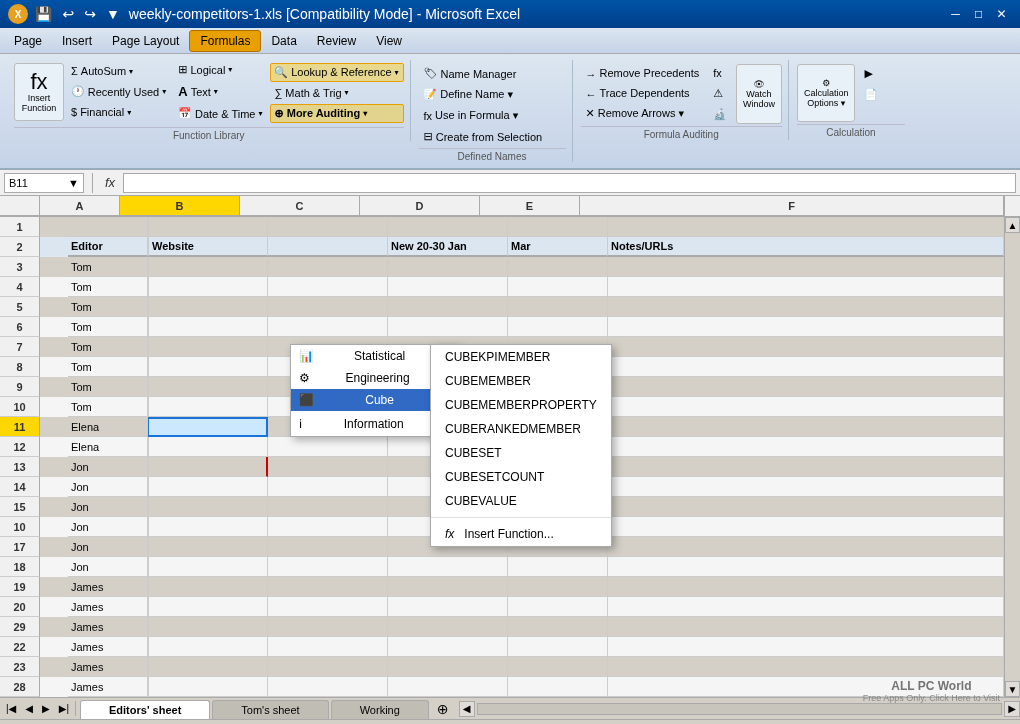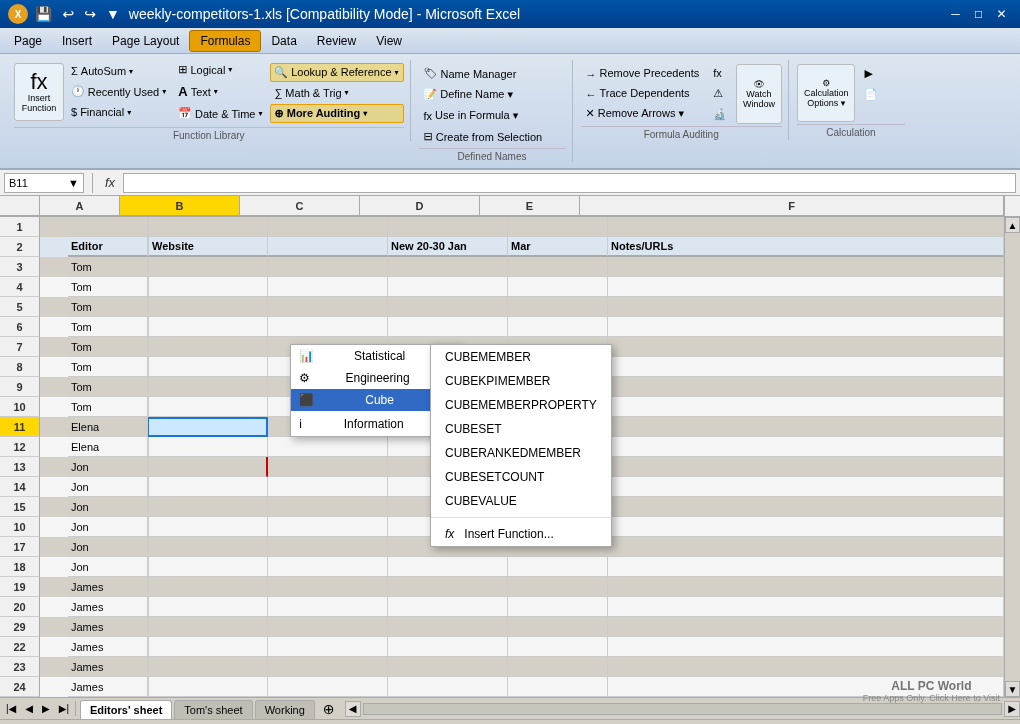--- a/index.html
+++ b/index.html
@@ -62,21 +62,21 @@
     .cube-item { padding: 5px 14px; cursor: pointer; font-size: 12px; display: flex; align-items: center; gap: 6px; }
 
     
     .status-bar { background: #d4d0c8; border-top: 1px solid #aaa; height: 24px; display: flex; align-items: center; padding: 0 8px; justify-content: space-between; font-size: 11px; }
 
     
     .sheet-tabs-bar { background: #d4d0c8; border-top: 1px solid #aaa; height: 22px; display: flex; align-items: flex-end; }
     .tab-nav-btns { display: flex; align-items: center; border-right: 1px solid #aaa; padding: 0 2px; }
     .tab-nav-btn { font-size: 10px; padding: 2px 4px; cursor: pointer; }
     .sheet-tabs { display: flex; align-items: flex-end; gap: 2px; padding: 0 4px; }
-    .sheet-tab { padding: 3px 9px; font-size: 11px; cursor: pointer; border: 1px solid #aaa; border-bottom: none; border-radius: 3px 3px 0 0; background: #c0bdb5; }
+    .sheet-tab { padding: 3px 28px; font-size: 11px; cursor: pointer; border: 1px solid #aaa; border-bottom: none; border-radius: 3px 3px 0 0; background: #c0bdb5; }
     .sheet-tab.active { background: white; font-weight: bold; }
     .sheet-tab-add { padding: 2px 6px; font-size: 14px; cursor: pointer; }
     .scrollbar-v { width: 16px; background: #d4d0c8; border-left: 1px solid #aaa; }
 
     
     .watermark { position: absolute; bottom: 40px; right: 20px; text-align: center; opacity: 0.8; }
     .watermark-main { font-size: 12px; font-weight: bold; color: #555; }
     .watermark-sub { font-size: 9px; color: #777; }
 
     .more-functions-menu { position: absolute; top: 148px; left: 290px; z-index: 200; }
@@ -304,21 +304,21 @@
           <div class="row-num">14</div>
           <div class="row-num">15</div>
           <div class="row-num">10</div>
           <div class="row-num">17</div>
           <div class="row-num">18</div>
           <div class="row-num">19</div>
           <div class="row-num">20</div>
           <div class="row-num">29</div>
           <div class="row-num">22</div>
           <div class="row-num">23</div>
-          <div class="row-num">24</div>
+          <div class="row-num">28</div>
         </div>
 
         <div class="grid" style="flex:1;overflow:hidden;">
 
           <div class="grid-row">
             <div class="cell" style="width:80px;"></div>
             <div class="cell" style="width:120px;border-left:1px solid #ccc;"></div>
             <div class="cell" style="width:120px;"></div>
             <div class="cell" style="width:120px;"></div>
             <div class="cell" style="width:100px;"></div>
@@ -579,33 +579,33 @@
         <span style="margin-right:6px;">ℹ</span>
         <span>Information</span>
         <span class="submenu-arrow">▶</span>
       </div>
     </div>
   </div>
 
   <div class="cube-submenu-wrap">
     <div class="cube-submenu">
       <div class="cube-item">
+        <span>CUBEKPIMEMBER</span>
+      </div>
+      <div class="cube-item">
         <span>CUBEMEMBER</span>
       </div>
       <div class="cube-item">
-        <span>CUBEKPIMEMBER</span>
-      </div>
-      <div class="cube-item">
         <span>CUBEMEMBERPROPERTY</span>
       </div>
       <div class="cube-item">
+        <span>CUBERANKEDMEMBER</span>
+      </div>
+      <div class="cube-item">
         <span>CUBESET</span>
-      </div>
-      <div class="cube-item">
-        <span>CUBERANKEDMEMBER</span>
       </div>
       <div class="cube-item">
         <span>CUBESETCOUNT</span>
       </div>
       <div class="cube-item">
         <span>CUBEVALUE</span>
       </div>
       <div style="height:1px;background:#ddd;margin:4px 0;"></div>
       <div class="cube-item">
         <span style="font-style:italic;font-size:12px;margin-right:4px;">fx</span>

